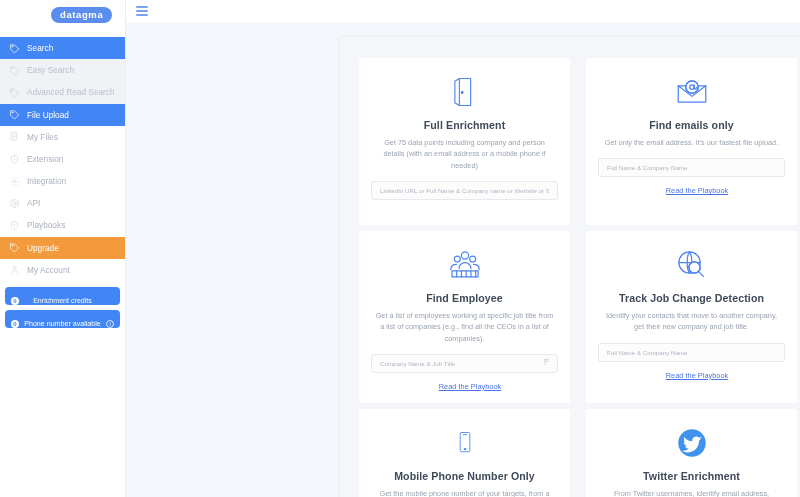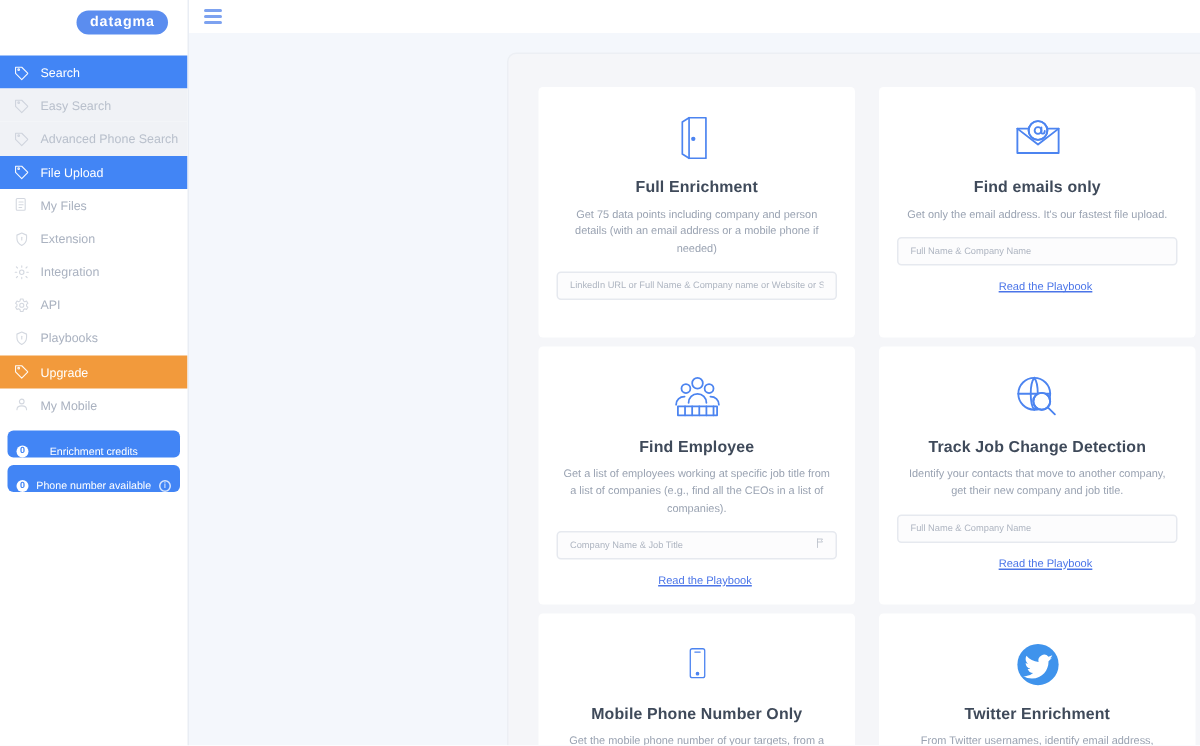--- a/index.html
+++ b/index.html
@@ -180,21 +180,21 @@
           </span>
           <span class="lbl">Easy Search</span>
         </div>
         <div class="nav-item sub">
           <span class="nav-ico">
             <svg viewBox="0 0 24 24" width="11" height="11" fill="none" stroke="#c3c9d4" stroke-width="1.6" stroke-linecap="round" stroke-linejoin="round">
               <path d="M20.6 13.4 12 22l-9-9V4h9l8.6 8.6z"></path>
               <circle cx="7.5" cy="7.5" r="1.2"></circle>
             </svg>
           </span>
-          <span class="lbl">Advanced Phone Search</span>
+          <span class="lbl">Advanced Read Search</span>
         </div>
         <div class="nav-item active">
           <span class="nav-ico">
             <svg viewBox="0 0 24 24" width="11" height="11" fill="none" stroke="#ffffff" stroke-width="1.6" stroke-linecap="round" stroke-linejoin="round">
               <path d="M20.6 13.4 12 22l-9-9V4h9l8.6 8.6z"></path>
               <circle cx="7.5" cy="7.5" r="1.2"></circle>
             </svg>
           </span>
           <span class="lbl">File Upload</span>
         </div>
@@ -252,21 +252,21 @@
           </span>
           <span class="lbl">Upgrade</span>
         </div>
         <div class="nav-item">
           <span class="nav-ico">
             <svg viewBox="0 0 24 24" width="11" height="11" fill="none" stroke="#c3c9d4" stroke-width="1.6" stroke-linecap="round" stroke-linejoin="round">
               <circle cx="12" cy="8" r="3.4"></circle>
               <path d="M5 20c0-3.6 3.1-5.6 7-5.6s7 2 7 5.6"></path>
             </svg>
           </span>
-          <span class="lbl">My Mobile</span>
+          <span class="lbl">My Account</span>
         </div>
       </nav>
     <div class="credits" id="credits">
         <div class="credit-btn">
           <span class="credit-badge">0</span>
           <span class="credit-lbl">Enrichment credits</span>
           <span style="width:8px;flex:0 0 8px"></span>
         </div>
         <div class="credit-btn">
           <span class="credit-badge">0</span>

